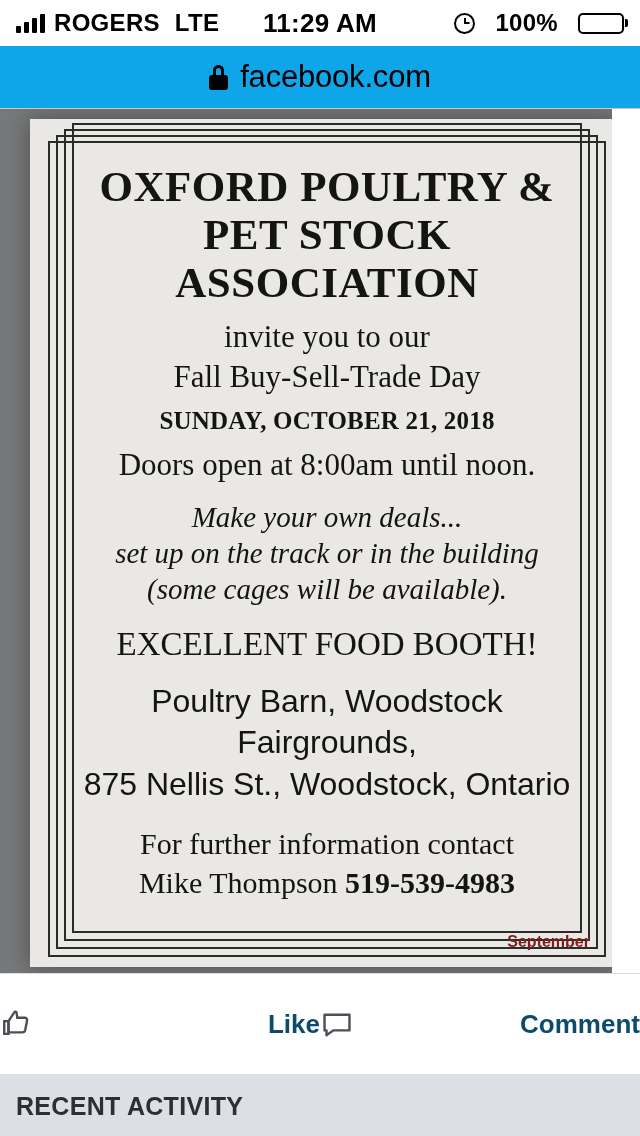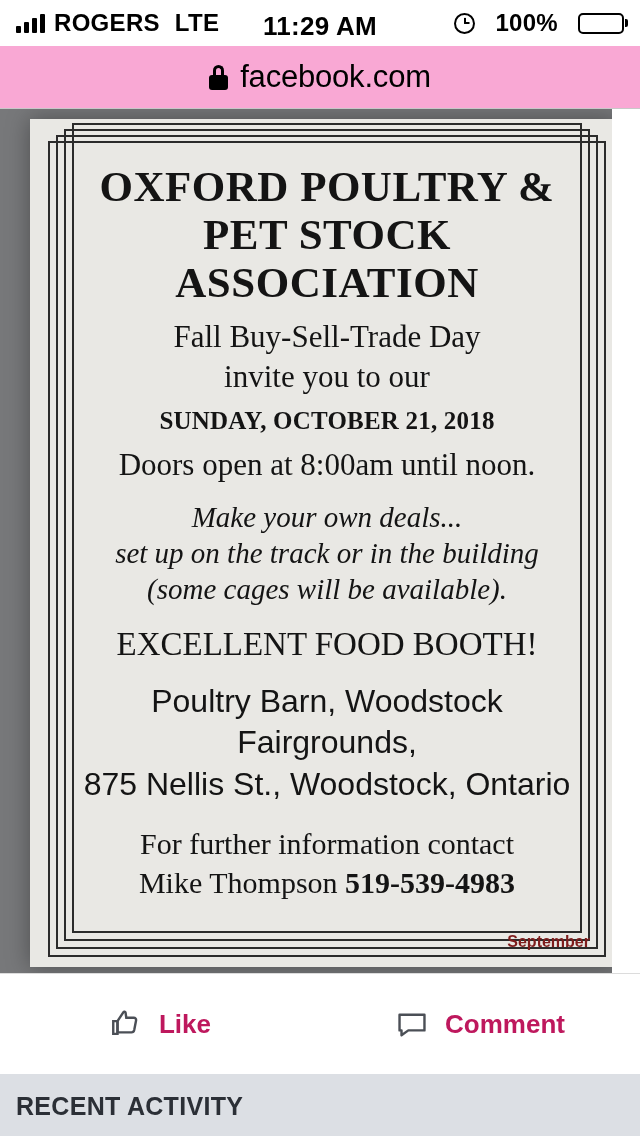--- a/index.html
+++ b/index.html
@@ -13,20 +13,21 @@
     font-family: "Liberation Sans", sans-serif;
     overflow: hidden;
     position: relative;
   }
 
   
   .status-bar {
     height: 46px;
     background: #ffffff;
     display: flex;
+    align-items: center;
     padding: 11px 16px;
     box-sizing: border-box;
     font-size: 25px;
     font-weight: bold;
     color: #000;
     letter-spacing: 0.3px;
   }
   .status-left {
     display: flex;
     align-items: center;
@@ -109,21 +110,21 @@
   }
   .battery .fill {
     height: 100%;
     background: #000;
     border-radius: 2px;
   }
 
   
   .browser-bar {
     height: 62px;
-    background: #f9a8d4;
+    background: #0ea5e9;
     display: flex;
     align-items: center;
     justify-content: center;
     gap: 12px;
     border-bottom: 1px solid #c8c8c8;
   }
   .lock-icon {
     width: 19px; height: 25px;
     position: relative;
     display: inline-block;
@@ -252,23 +253,23 @@
     height: 100px;
     background: #ffffff;
     border-top: 1px solid #dcdcdc;
     display: flex;
     align-items: center;
   }
   .action {
     flex: 1;
     display: flex;
     align-items: center;
-    justify-content: center;
+    justify-content: space-between;
     gap: 16px;
-    color: #be185d;
+    color: #0c4a6e;
     font-size: 26px;
     font-weight: bold;
   }
   .thumb-icon { width: 34px; height: 34px; }
   .comment-icon { width: 34px; height: 34px; }
 
   
   .recent {
     height: 64px;
     background: #dcdfe4;
@@ -319,22 +320,22 @@
     <div class="frame f3"></div>
     <div class="frame f4"></div>
 
     <div class="poster-content">
       <div class="l-org">
         <div>OXFORD POULTRY &amp;</div>
         <div>PET STOCK</div>
         <div>ASSOCIATION</div>
       </div>
       <div class="l-invite">
+        <div>invite you to our</div>
         <div>Fall Buy-Sell-Trade Day</div>
-        <div>invite you to our</div>
       </div>
       <div class="l-date">SUNDAY, OCTOBER 21, 2018</div>
       <div class="l-doors">Doors open at 8:00am until noon.</div>
       <div class="l-deals">
         <div>Make your own deals...</div>
         <div>set up on the track or in the building</div>
         <div>(some cages will be available).</div>
       </div>
       <div class="l-food">EXCELLENT FOOD BOOTH!</div>
       <div class="l-addr">

